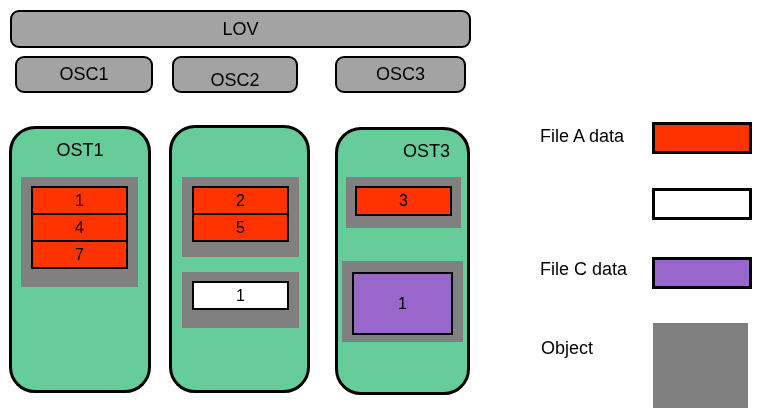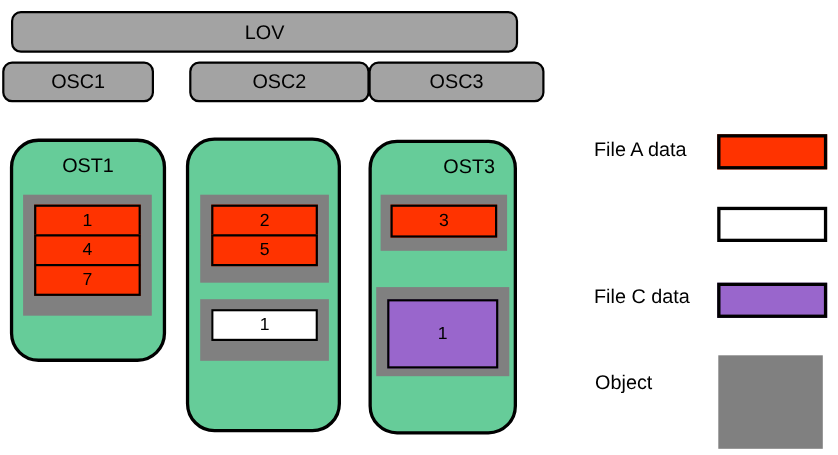--- a/index.html
+++ b/index.html
@@ -8,29 +8,29 @@
     font-family:"Liberation Sans", sans-serif; color:#000; overflow:hidden;
   }
   
   .ybox {
     position:absolute; box-sizing:border-box;
     background:#a3a3a3; border:2px solid #000; border-radius:9px;
     display:flex; align-items:center; justify-content:center;
     font-size:18px;
   }
   .lov  { left:10px;  top:10px; width:461px; height:38px; }
-  .osc1 { left:2px;  top:56px; width:138px; height:37px; }
-  .osc2 { left:172px; top:56px; width:164px; height:37px; }
-  .osc3 { left:335px; top:56px; width:160px; height:37px; }
+  .osc1 { left:15px;  top:56px; width:138px; height:37px; }
+  .osc2 { left:172px; top:56px; width:126px; height:37px;align-items:flex-end; }
+  .osc3 { left:335px; top:56px; width:131px; height:37px; }
   
   .ost {
     position:absolute; box-sizing:border-box;
     background:#66CC99; border:3px solid #000; border-radius:26px;
   }
-  .ost1 { left:9px;   top:126px; width:142px; height:203px; }
+  .ost1 { left:9px;   top:126px; width:142px; height:267px; }
   .ost2 { left:169px; top:125px; width:141px; height:268px; }
   .ost3 { left:335px; top:127px; width:135px; height:268px;padding-left:48px; }
   .ost-label { text-align:center; margin-top:11px; font-size:18px; }
   
   .obj { position:absolute; background:#808080; box-sizing:border-box; }
   .ost1 .obj-a { left:9px;  top:48px;  width:117px; height:110px; padding-top:9px; }
   .ost2 .obj-a { left:10px; top:49px;  width:117px; height:80px;  padding-top:9px; }
   .ost2 .obj-b { left:10px; top:144px; width:117px; height:56px;  padding-top:9px; }
   .ost3 .obj-a { left:8px;  top:47px;  width:115px; height:51px;  padding-top:9px; }
   .ost3 .obj-b { left:4px;  top:131px; width:121px; height:81px;  padding-top:11px; }

